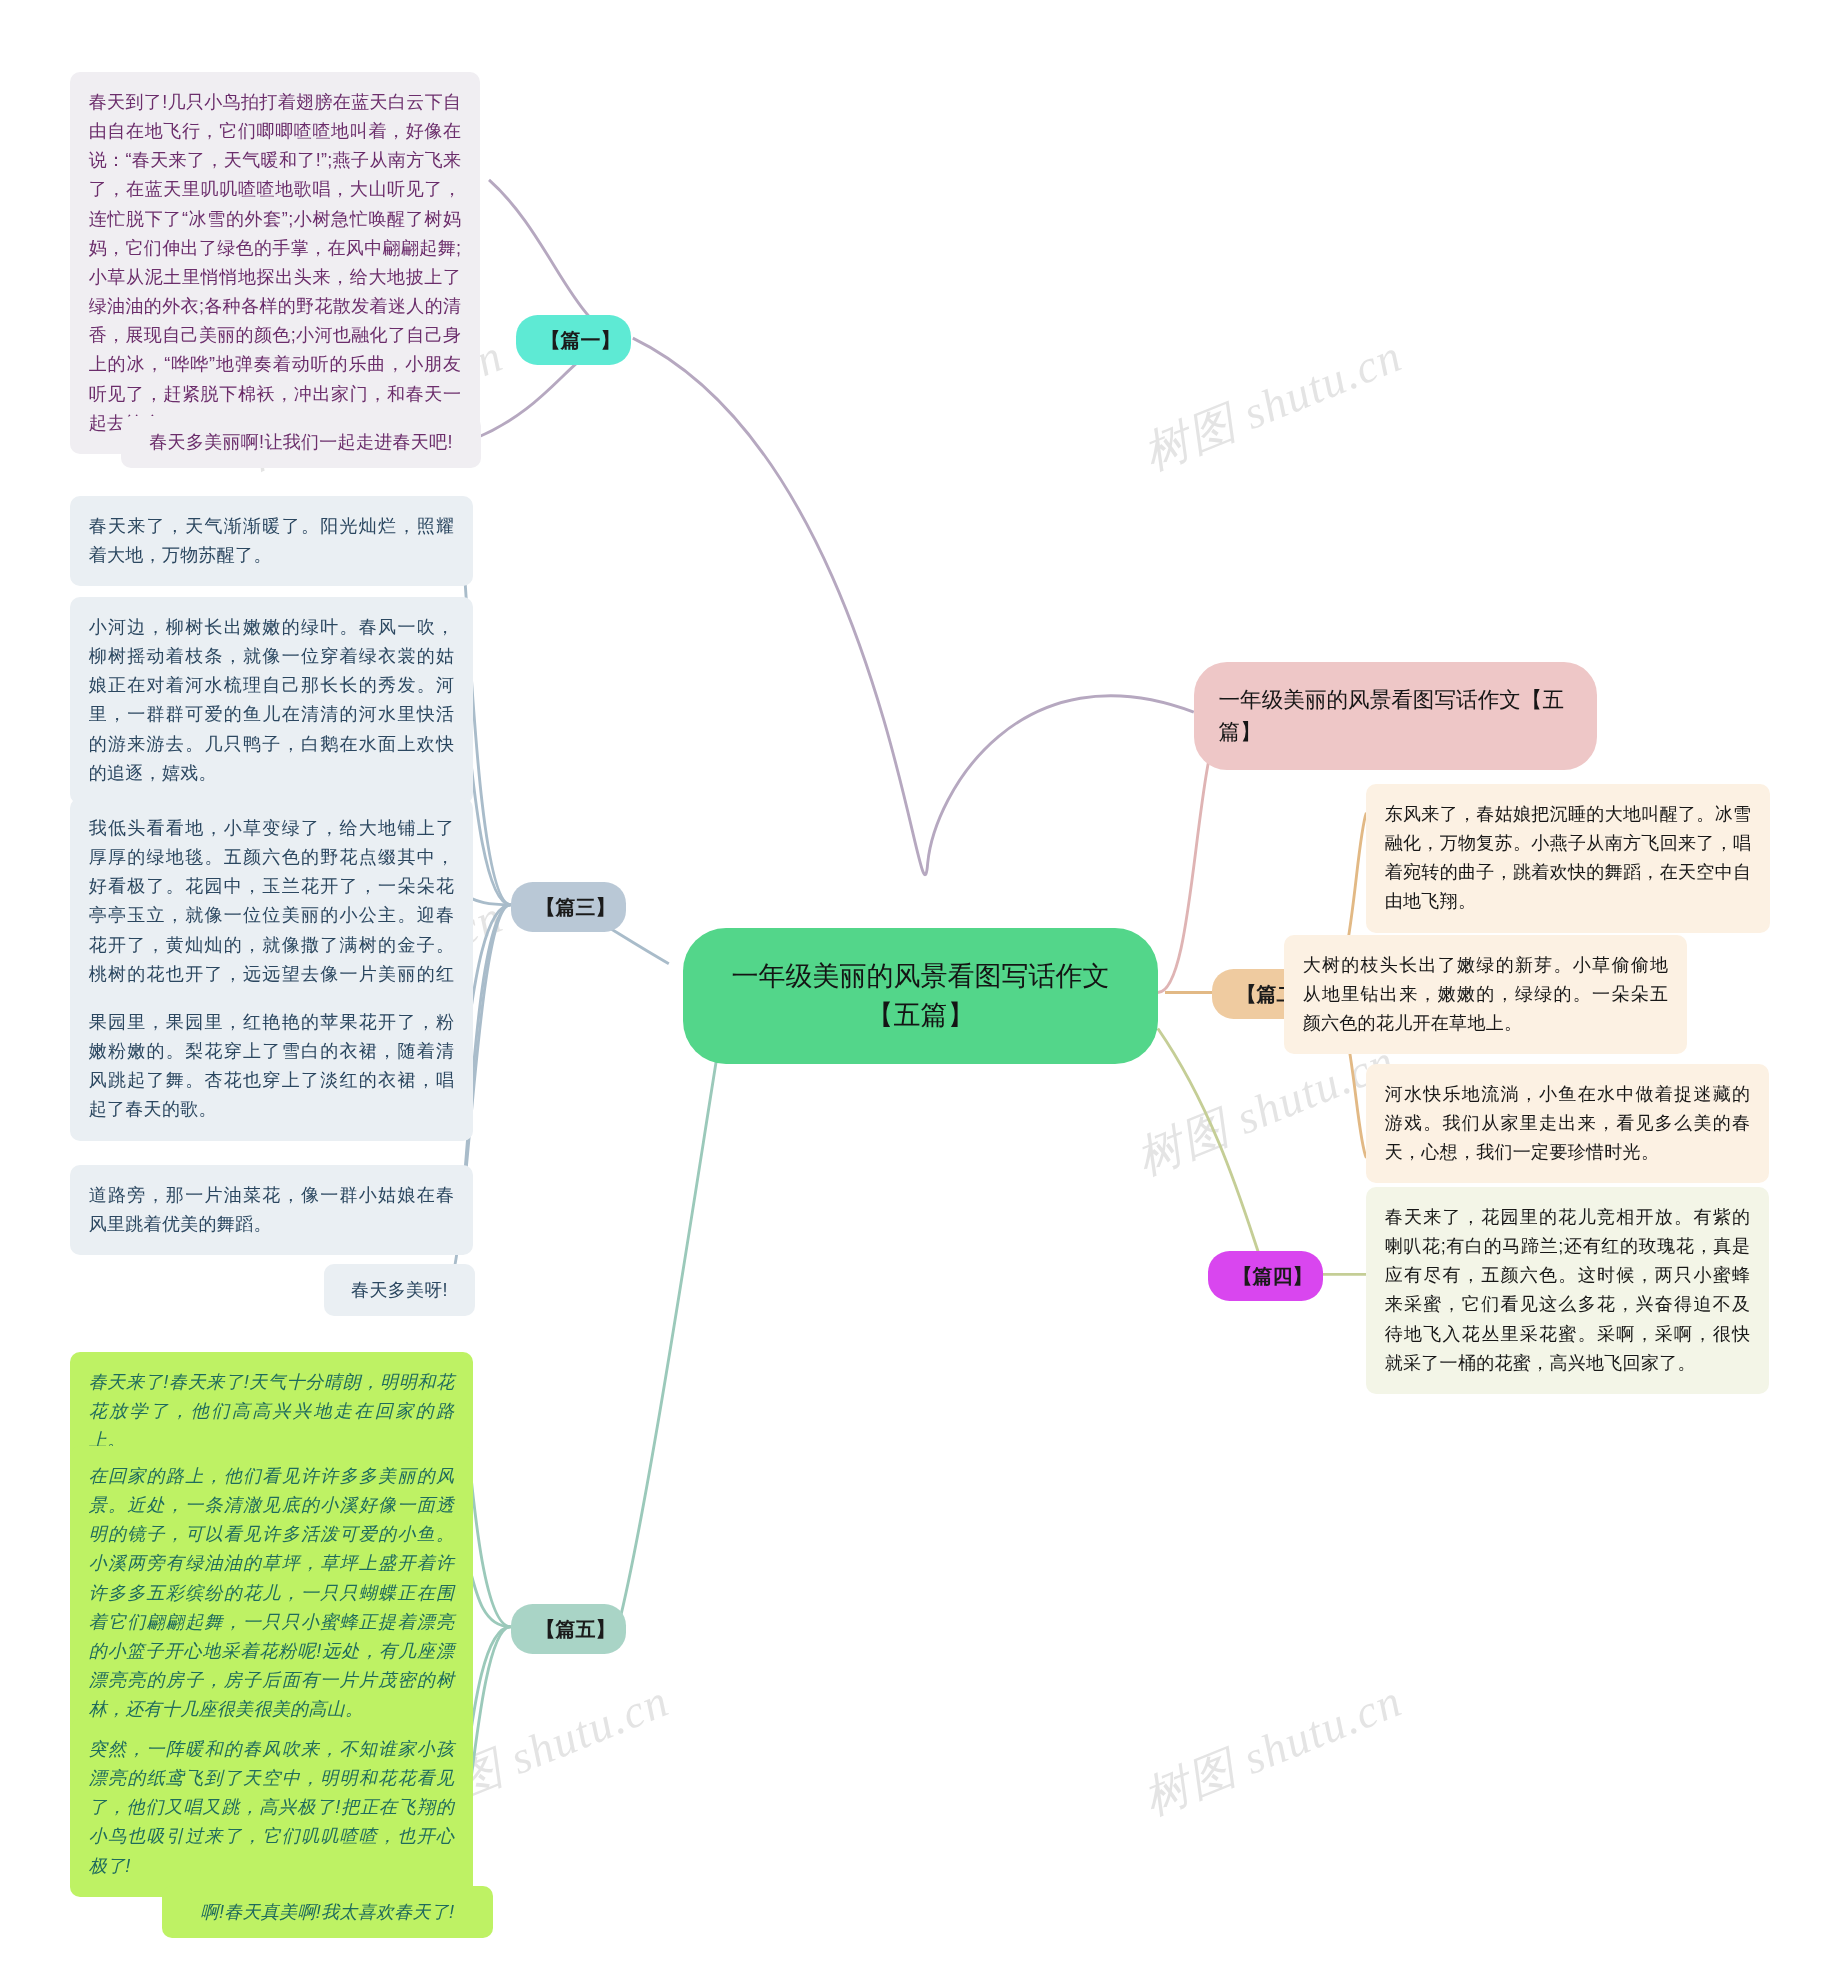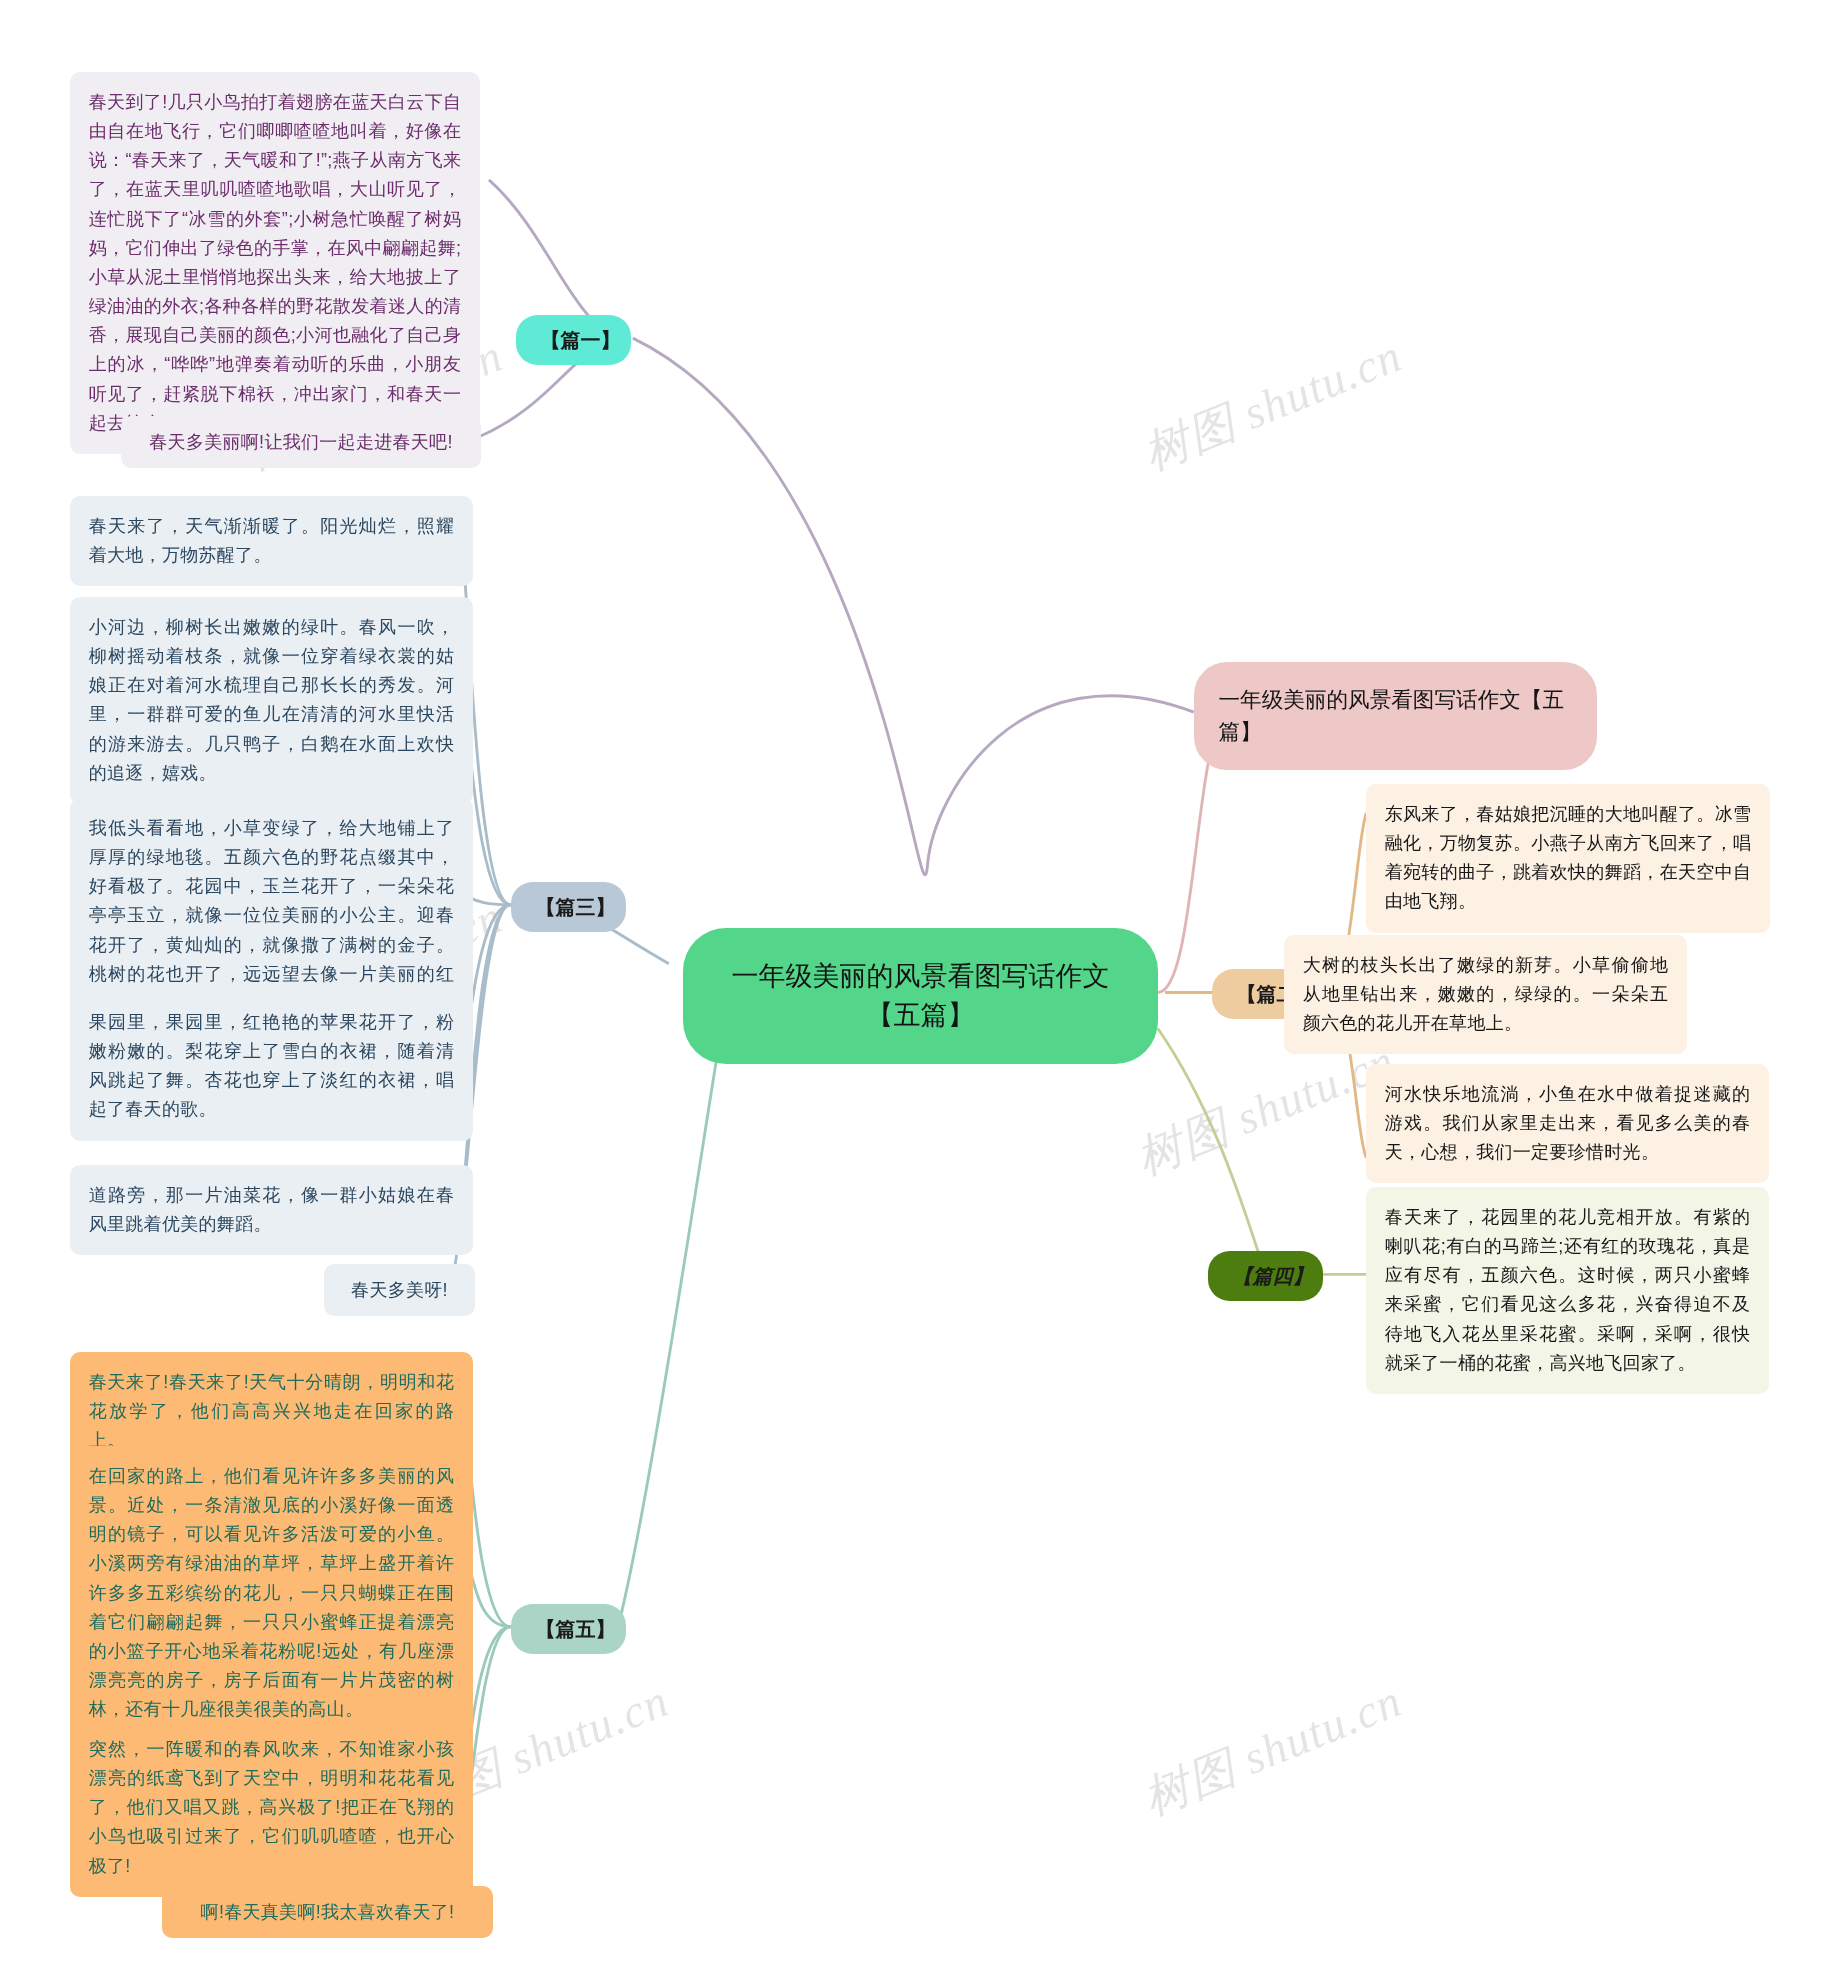--- a/index.html
+++ b/index.html
@@ -65,33 +65,33 @@
 
   
   .t1-card{background:#f0eef2;color:#6b2d6b;}
   .t1-pill{background:#5eead4;}
 
   
   .t3-card{background:#eaeff3;color:#2b4760;}
   .t3-pill{background:#b9c8d6;}
 
   
-  .t5-card{background:#fdba74;color:#1f6b5c;}
+  .t5-card{background:#bef264;color:#1f6b5c;font-style:italic;}
   .t5-pill{background:#a9d4c6;}
 
   
   .head-node{background:#eec7c7;color:#161616;border-radius:33px;padding:21.6px 24.5px;font-size:21.6px;line-height:1.5;box-sizing:border-box;}
 
   
   .t2-card{background:#fcf1e3;color:#171717;}
   .t2-pill{background:#efcba0;}
 
   
   .t4-card{background:#f3f5e7;color:#171717;}
-  .t4-pill{background:#4d7c0f;font-style:italic;}
+  .t4-pill{background:#d946ef;}
 </style>
 </head>
 <body>
 
 <div id="canvas">
 
   <div class="wm" style="left:237px;top:374px;">树图 shutu.cn</div>
   <div class="wm" style="left:1136px;top:374px;">树图 shutu.cn</div>
   <div class="wm" style="left:237px;top:935px;">树图 shutu.cn</div>
   <div class="wm" style="left:1129px;top:1079px;">树图 shutu.cn</div>

